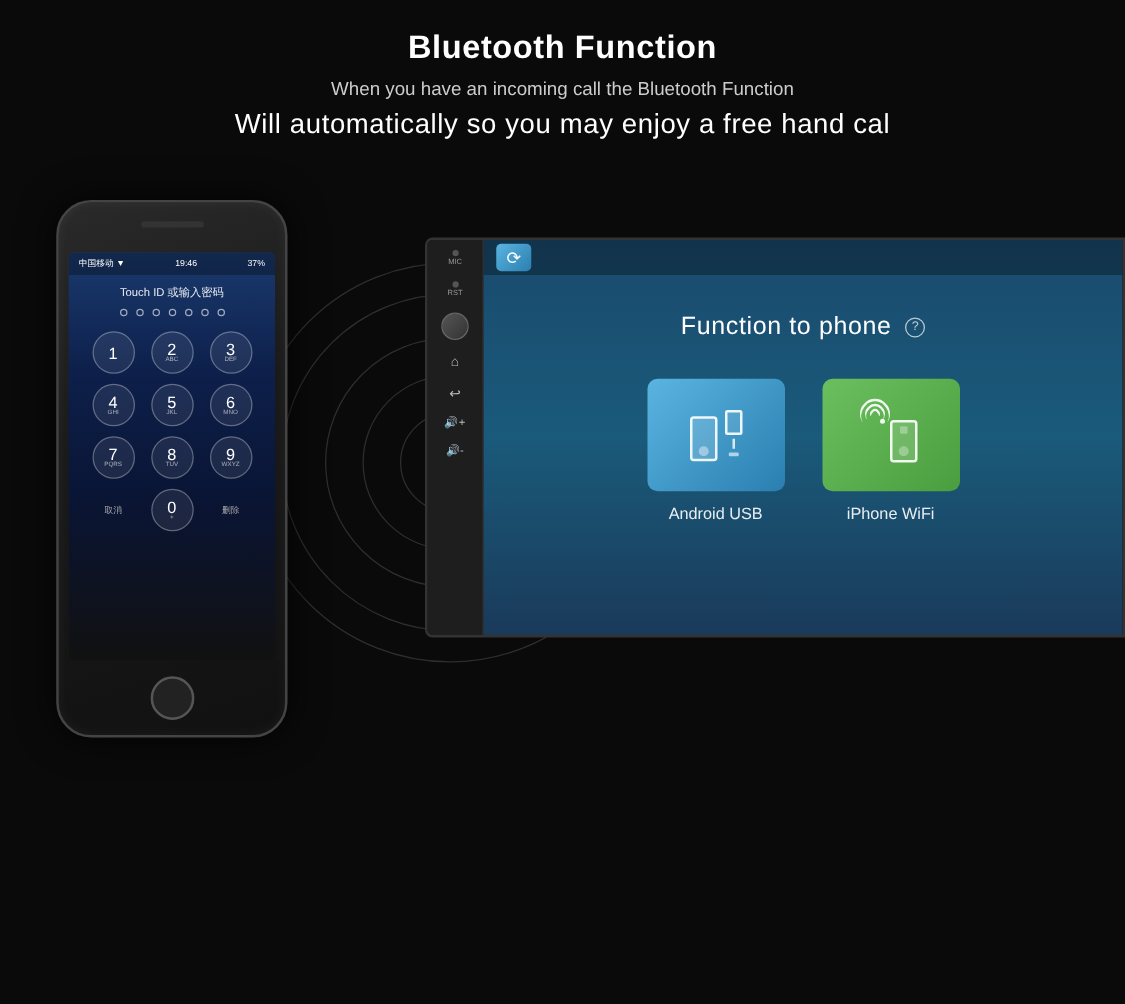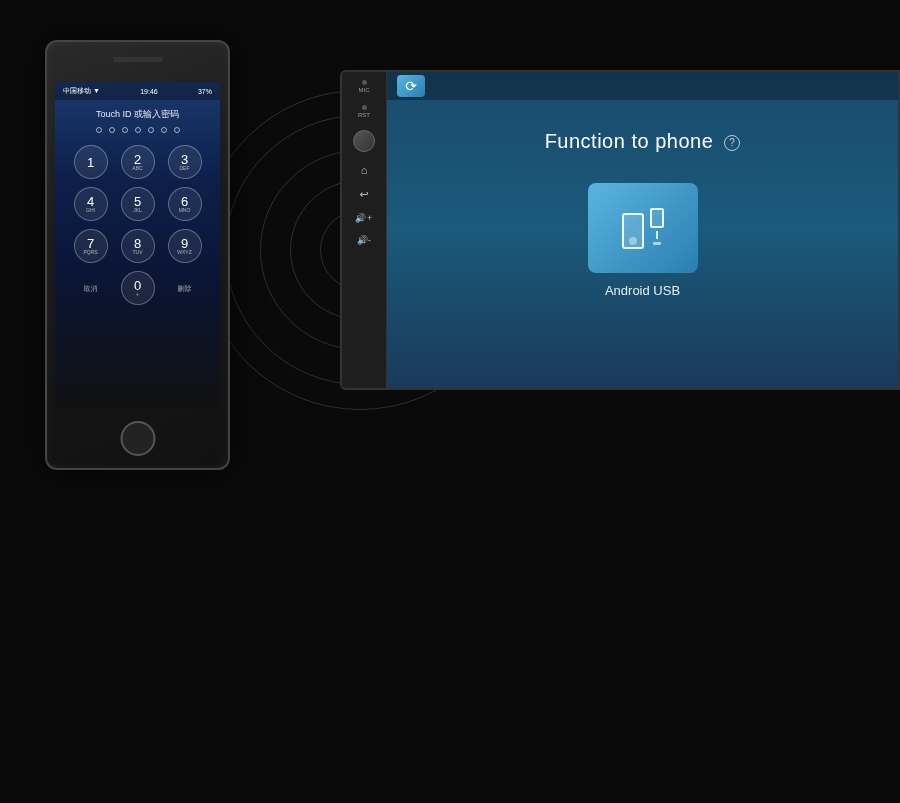--- a/index.html
+++ b/index.html
@@ -67,21 +67,21 @@
       position: absolute;
       left: 45px;
       top: 30px;
       width: 220px;
       height: 450px;
     }
     .phone-body {
       width: 185px;
       height: 430px;
       background: linear-gradient(160deg, #2a2a2a 0%, #1a1a1a 40%, #111 100%);
-      border-radius: 12px;
+      border-radius: 28px;
       border: 2px solid #444;
       position: relative;
       overflow: hidden;
       box-shadow: 0 0 30px rgba(0,0,0,0.8), inset 0 0 10px rgba(255,255,255,0.05);
     }
     .phone-screen {
       position: absolute;
       top: 40px;
       left: 8px;
       right: 8px;
@@ -328,20 +328,25 @@
       display: flex;
       align-items: center;
       justify-content: center;
     }
   </style>
 </head>
 <body>
 
 <div>
 
+  <div class="title-section">
+    <div class="main-title">Bluetooth Function</div>
+    <div class="subtitle1">When you have an incoming call the Bluetooth Function</div>
+    <div class="subtitle2">Will automatically so you may enjoy a free hand cal</div>
+  </div>
 
   <div class="content-area">
 
     <div class="rings-container">
       <div class="ring ring-1"></div>
       <div class="ring ring-2"></div>
       <div class="ring ring-3"></div>
       <div class="ring ring-4"></div>
       <div class="ring ring-5"></div>
     </div>
@@ -480,19 +485,39 @@
                       <div style="width:14px;height:20px;border:2px solid rgba(255,255,255,0.9);border-radius:2px;background:rgba(255,255,255,0.1);"></div>
                       <div style="width:2px;height:8px;background:rgba(255,255,255,0.8);"></div>
                       <div style="width:8px;height:3px;background:rgba(255,255,255,0.6);border-radius:1px;"></div>
                     </div>
                   </div>
                 </div>
               </div>
               <span class="connect-option-label">Android USB</span>
             </div>
 
+            <div class="connect-option">
+              <div class="connect-option-btn iphone-btn">
+                <div class="iphone-wifi-icon">
+
+                  <div style="position:relative;width:50px;height:50px;">
+                    <div style="position:absolute;top:4px;left:8px;">
+                      <div style="width:8px;height:8px;border:2px solid rgba(255,255,255,0.9);border-radius:50%;border-bottom:none;border-left:none;transform:rotate(-45deg);"></div>
+                      <div style="width:16px;height:16px;border:2px solid rgba(255,255,255,0.9);border-radius:50%;border-bottom:none;border-left:none;transform:rotate(-45deg);position:absolute;top:-4px;left:-4px;"></div>
+                      <div style="width:24px;height:24px;border:2px solid rgba(255,255,255,0.9);border-radius:50%;border-bottom:none;border-left:none;transform:rotate(-45deg);position:absolute;top:-8px;left:-8px;"></div>
+                      <div style="width:4px;height:4px;background:rgba(255,255,255,0.9);border-radius:50%;position:absolute;top:8px;left:8px;"></div>
+                    </div>
+                    <div style="position:absolute;bottom:3px;right:4px;width:22px;height:34px;border:2px solid rgba(255,255,255,0.9);border-radius:3px;background:rgba(255,255,255,0.15);">
+                      <div style="position:absolute;top:3px;left:50%;transform:translateX(-50%);width:6px;height:6px;background:rgba(255,255,255,0.3);border-radius:1px;"></div>
+                      <div style="position:absolute;bottom:3px;left:50%;transform:translateX(-50%);width:8px;height:8px;background:rgba(255,255,255,0.3);border-radius:50%;"></div>
+                    </div>
+                  </div>
+                </div>
+              </div>
+              <span class="connect-option-label">iPhone WiFi</span>
+            </div>
           </div>
         </div>
       </div>
     </div>
 
   </div>
 </div>
 
 </body></html>

